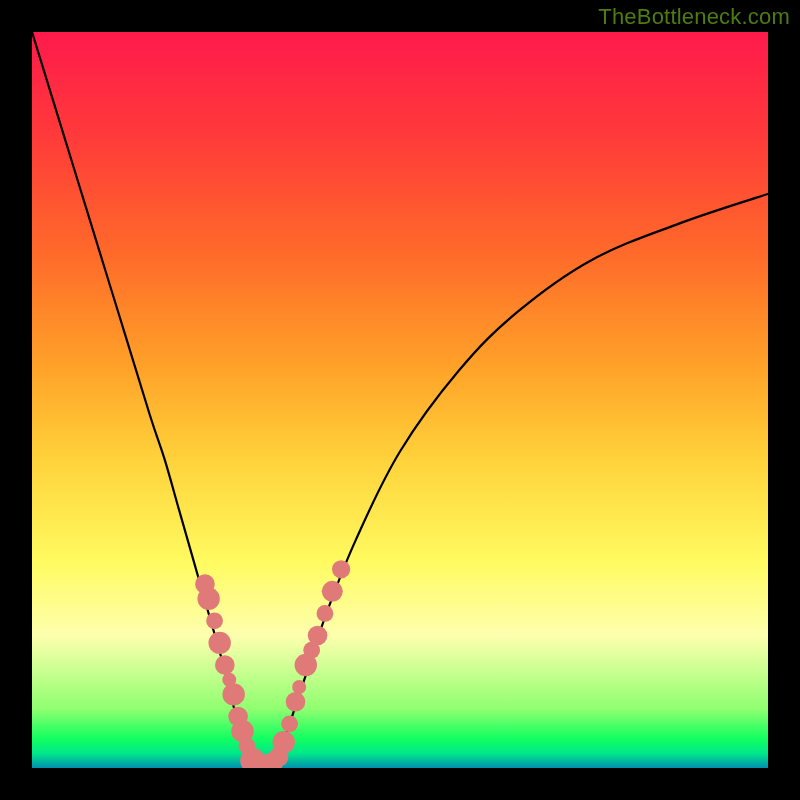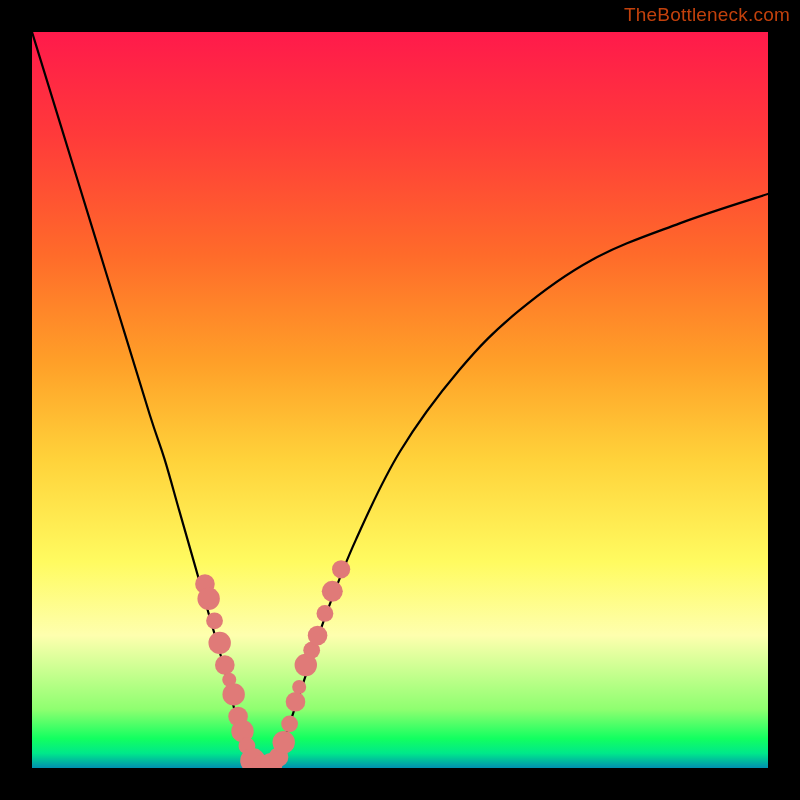--- a/index.html
+++ b/index.html
@@ -43,22 +43,22 @@
     position: absolute;
     left: 0;
     top: 0;
     width: 736px;
     height: 736px;
   }
   .watermark {
     position: absolute;
     top: 4px;
     right: 10px;
-    color: #c2410c;
-    font-size: 19px;
+    color: #4d7c0f;
+    font-size: 22px;
     letter-spacing: 0.2px;
     font-weight: 500;
   }
 </style>
 </head>
 <body>
 
 <div class="stage">
   <div class="inner">
     <svg class="curves" viewBox="0 0 736 736" preserveAspectRatio="none">

